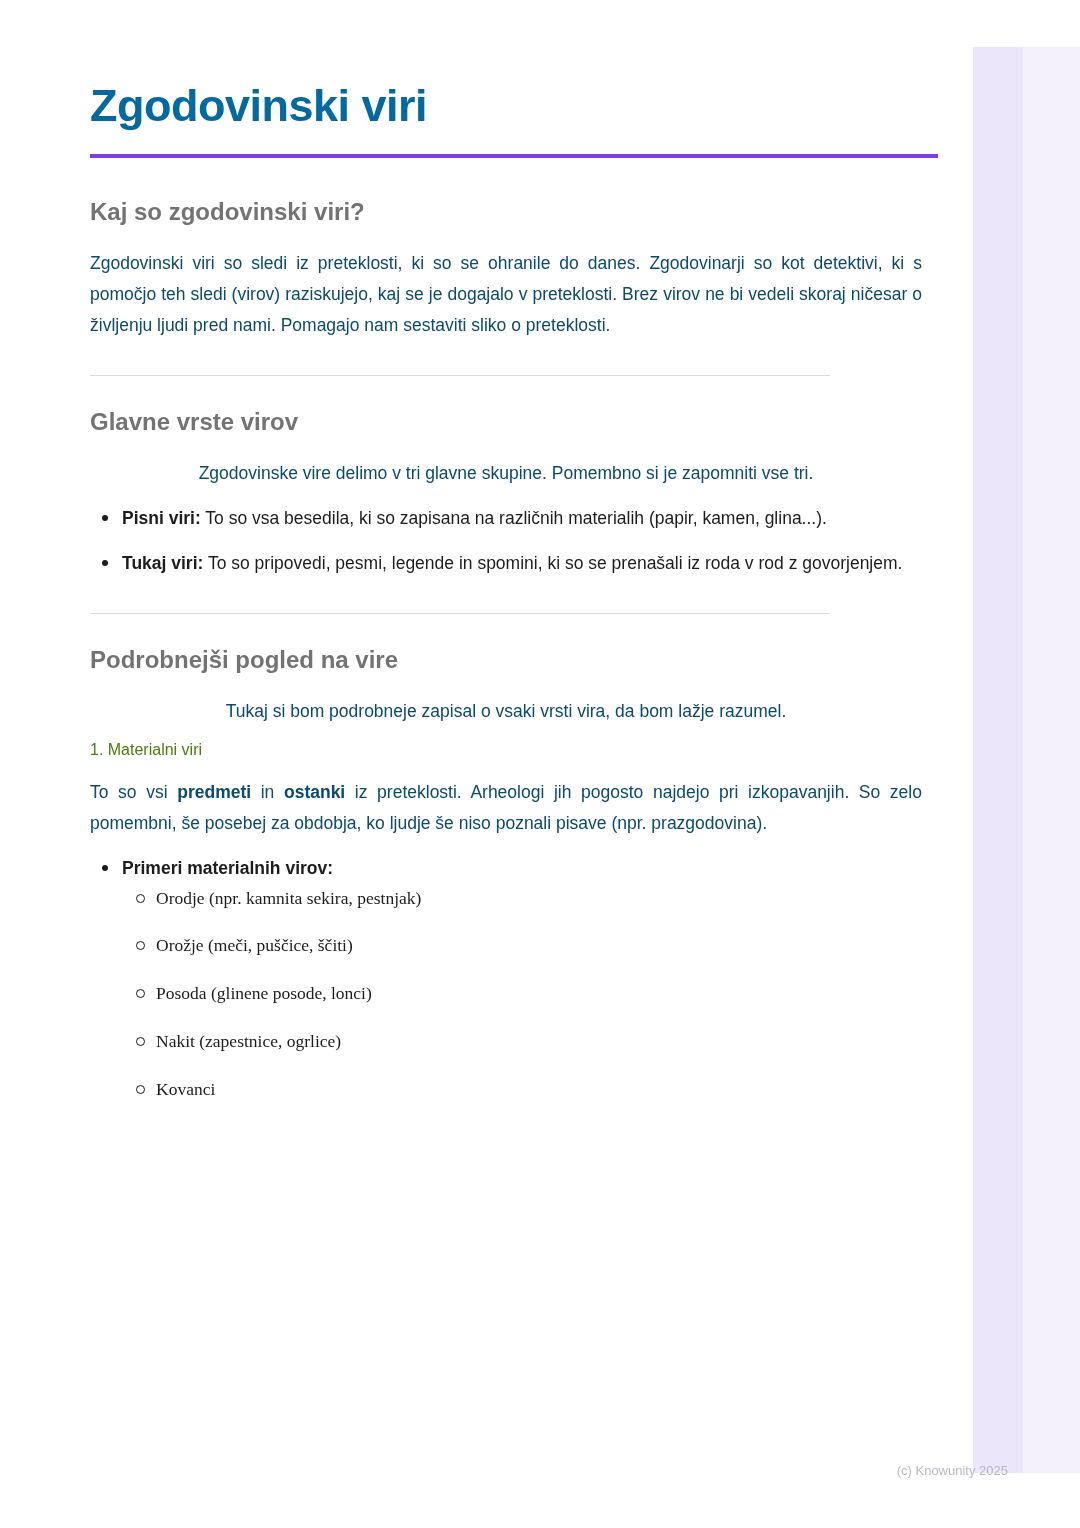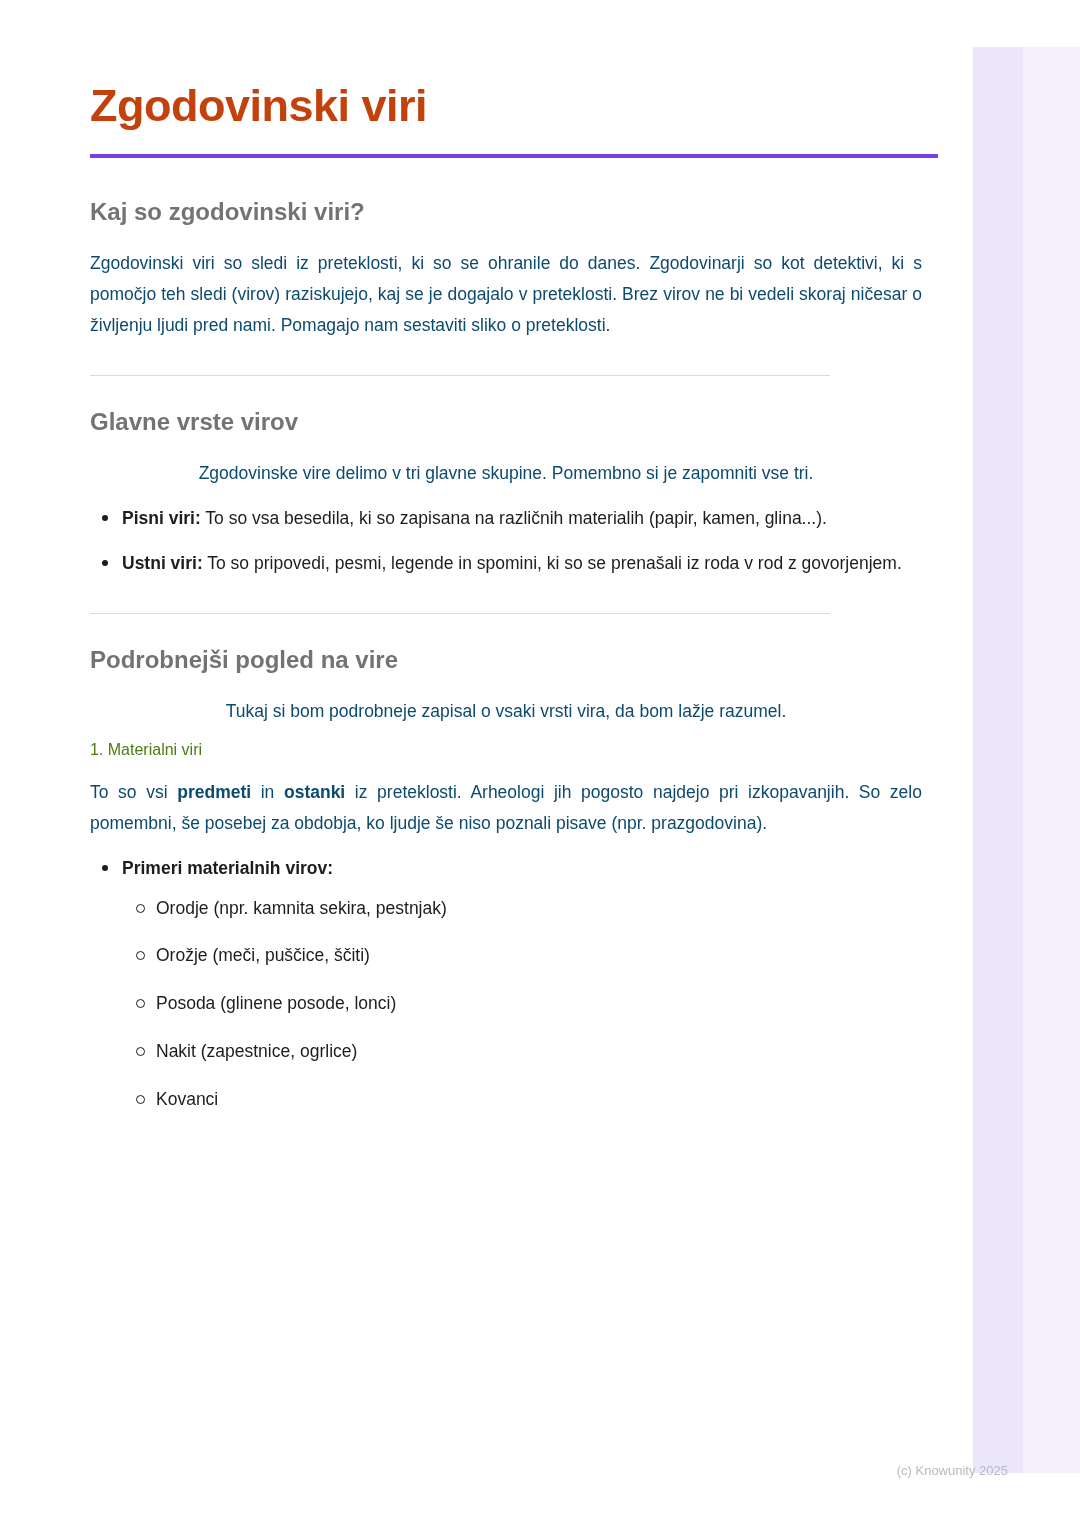--- a/index.html
+++ b/index.html
@@ -40,21 +40,21 @@
   .content {
     position: absolute;
     left: 90px;
     top: 80px;
     width: 848px;
   }
   h1.doc-title {
     font-size: 45px;
     line-height: 1.15;
     font-weight: bold;
-    color: #c2410c;
+    color: #0369a1;
     margin: 0 0 22px 0;
     letter-spacing: -0.5px;
   }
   .title-rule {
     height: 4px;
     background: #7b3fe4;
     width: 848px;
     margin: 0 0 40px 0;
   }
   h2.section-title {
@@ -103,22 +103,23 @@
     position: absolute;
     left: 12px;
     top: 12px;
     width: 6px;
     height: 6px;
     border-radius: 50%;
     background: #1d1d1f;
   }
   ul.sub-bullets {
     list-style: none;
-    margin: 10px 0 0 0;
+    margin: 0 0 0 0;
     padding: 0;
+    font-family: Liberation Serif, serif;
   }
   ul.sub-bullets > li {
     position: relative;
     padding-left: 34px;
     font-size: 17.5px;
     line-height: 1.7;
     color: #1d1d1f;
     margin-bottom: 18px;
   }
   ul.sub-bullets > li::before {
@@ -162,21 +163,21 @@
     <div class="divider"></div>
 
     <h2 class="section-title">Glavne vrste virov</h2>
     <p class="body-text nojustify">Zgodovinske vire delimo v tri glavne skupine. Pomembno si je zapomniti vse tri.</p>
 
     <ul class="bullets">
       <li>
         <b>Pisni viri:</b><span class="item-body"> To so vsa besedila, ki so zapisana na različnih materialih (papir, kamen, glina...).</span>
       </li>
       <li>
-        <b>Ustni viri:</b><span class="item-body"> To so pripovedi, pesmi, legende in spomini, ki so se prenašali iz roda v rod z govorjenjem.</span>
+        <b>Tukaj viri:</b><span class="item-body"> To so pripovedi, pesmi, legende in spomini, ki so se prenašali iz roda v rod z govorjenjem.</span>
       </li>
     </ul>
 
     <div class="divider"></div>
 
     <h2 class="section-title">Podrobnejši pogled na vire</h2>
     <p class="body-text nojustify">Tukaj si bom podrobneje zapisal o vsaki vrsti vira, da bom lažje razumel.</p>
 
     <h3 class="sub-title">1. Materialni viri</h3>
 

